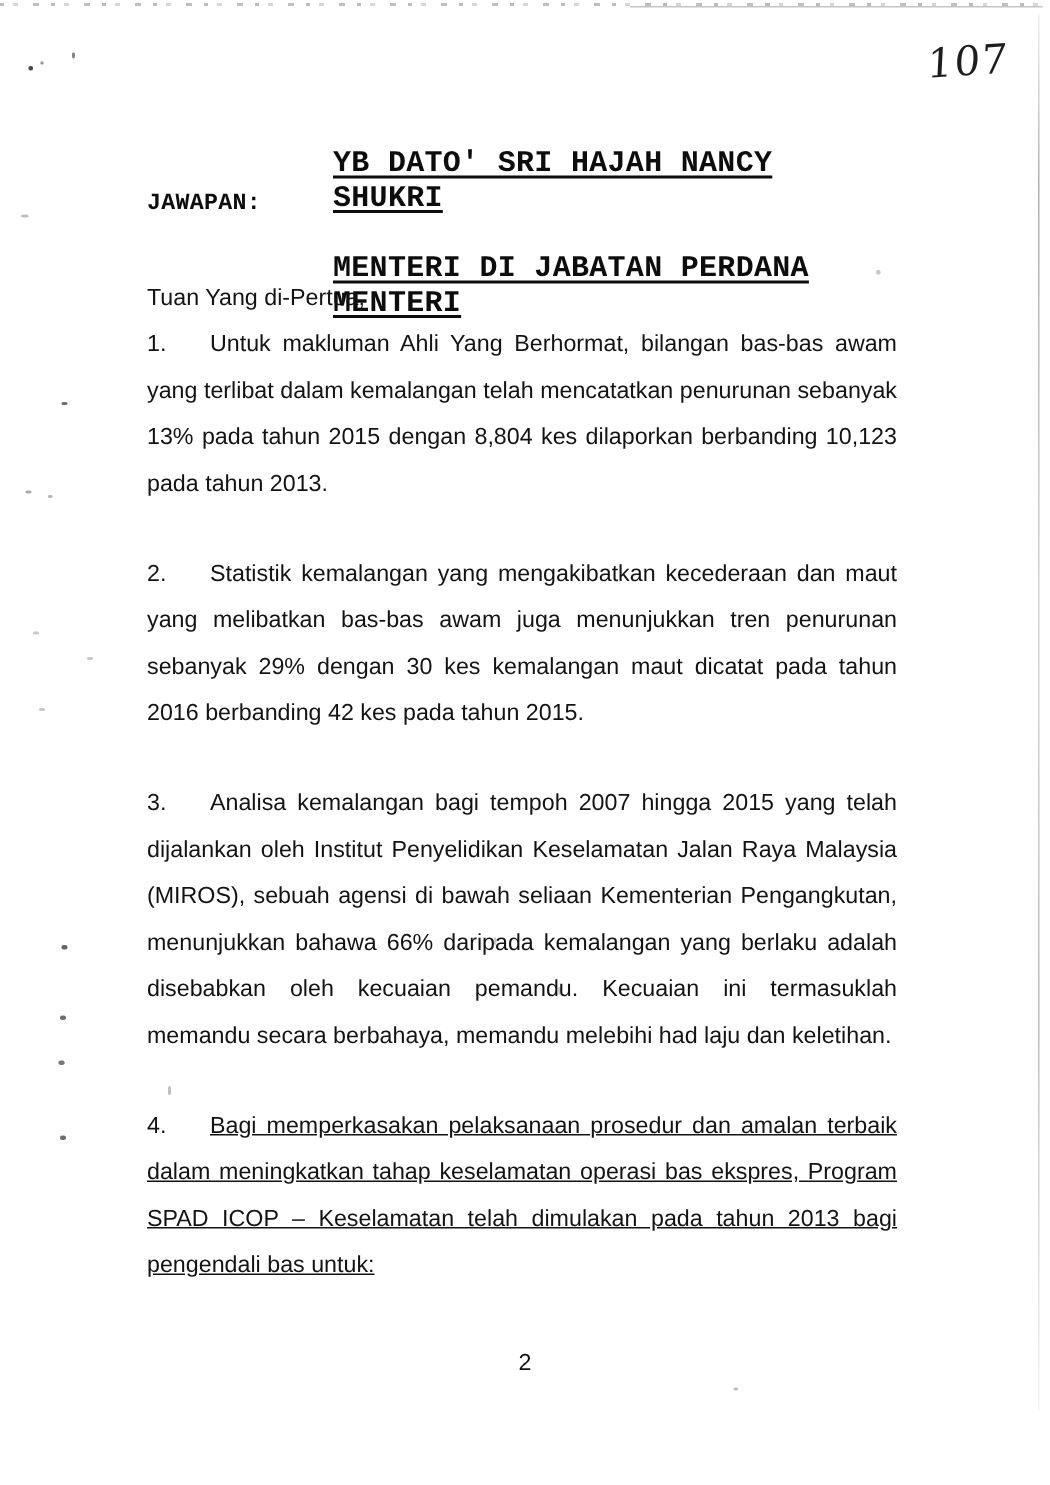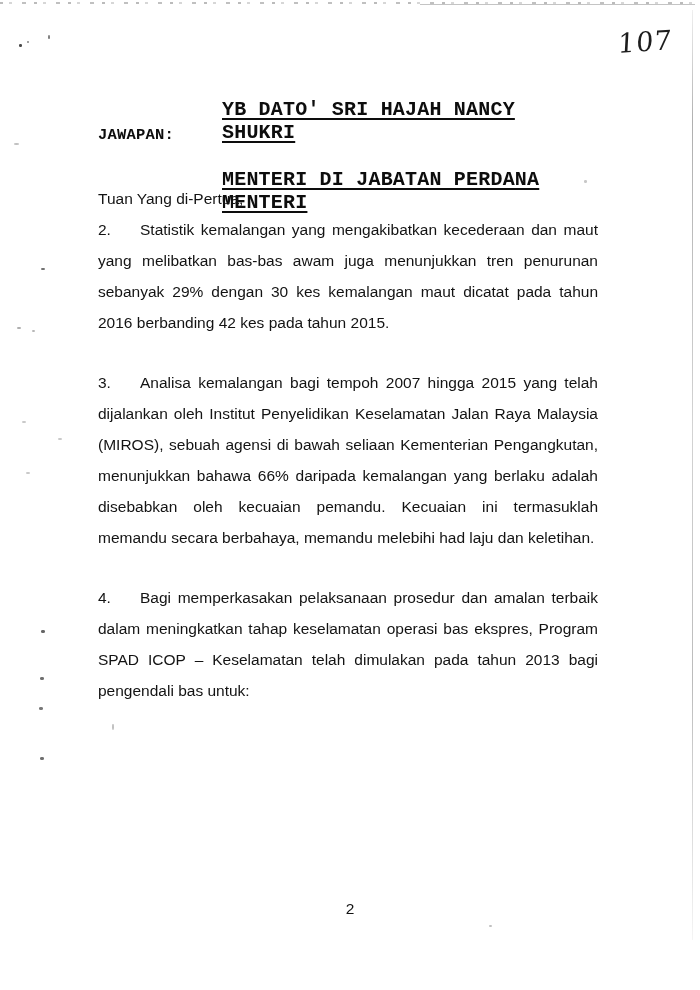--- a/index.html
+++ b/index.html
@@ -129,20 +129,21 @@
   .para {
     font-size: 15.5px;
     color: #131313;
     line-height: 31px;
     text-align: justify;
     text-justify: inter-word;
     margin-bottom: 29px;
   }
   .para:last-child {
     margin-bottom: 0;
+    text-decoration: underline;
   }
   .para-num {
     display: inline-block;
     width: 42px;
   }
 
   
   .page-number {
     position: absolute;
     top: 900px;
@@ -189,20 +190,23 @@
       <div class="header-label">JAWAPAN:</div>
       <div class="header-line">YB DATO' SRI HAJAH NANCY SHUKRI</div>
     </div>
     <div class="header-line header-line-2">MENTERI DI JABATAN PERDANA MENTERI</div>
   </div>
 
   <div class="body-block">
 
     <div class="salutation">Tuan Yang di-Pertua,</div>
 
+    <div class="para">
+      <span class="para-num">1.</span><span>Untuk makluman Ahli Yang Berhormat, bilangan bas-bas awam yang terlibat dalam kemalangan telah mencatatkan penurunan sebanyak 13% pada tahun 2015 dengan 8,804 kes dilaporkan berbanding 10,123 pada tahun 2013.</span>
+    </div>
 
     <div class="para">
       <span class="para-num">2.</span><span>Statistik kemalangan yang mengakibatkan kecederaan dan maut yang melibatkan bas-bas awam juga menunjukkan tren penurunan sebanyak 29% dengan 30 kes kemalangan maut dicatat pada tahun 2016 berbanding 42 kes pada tahun 2015.</span>
     </div>
 
     <div class="para">
       <span class="para-num">3.</span><span>Analisa kemalangan bagi tempoh 2007 hingga 2015 yang telah dijalankan oleh Institut Penyelidikan Keselamatan Jalan Raya Malaysia (MIROS), sebuah agensi di bawah seliaan Kementerian Pengangkutan, menunjukkan bahawa 66% daripada kemalangan yang berlaku adalah disebabkan oleh kecuaian pemandu. Kecuaian ini termasuklah memandu secara berbahaya, memandu melebihi had laju dan keletihan.</span>
     </div>
 
     <div class="para">

